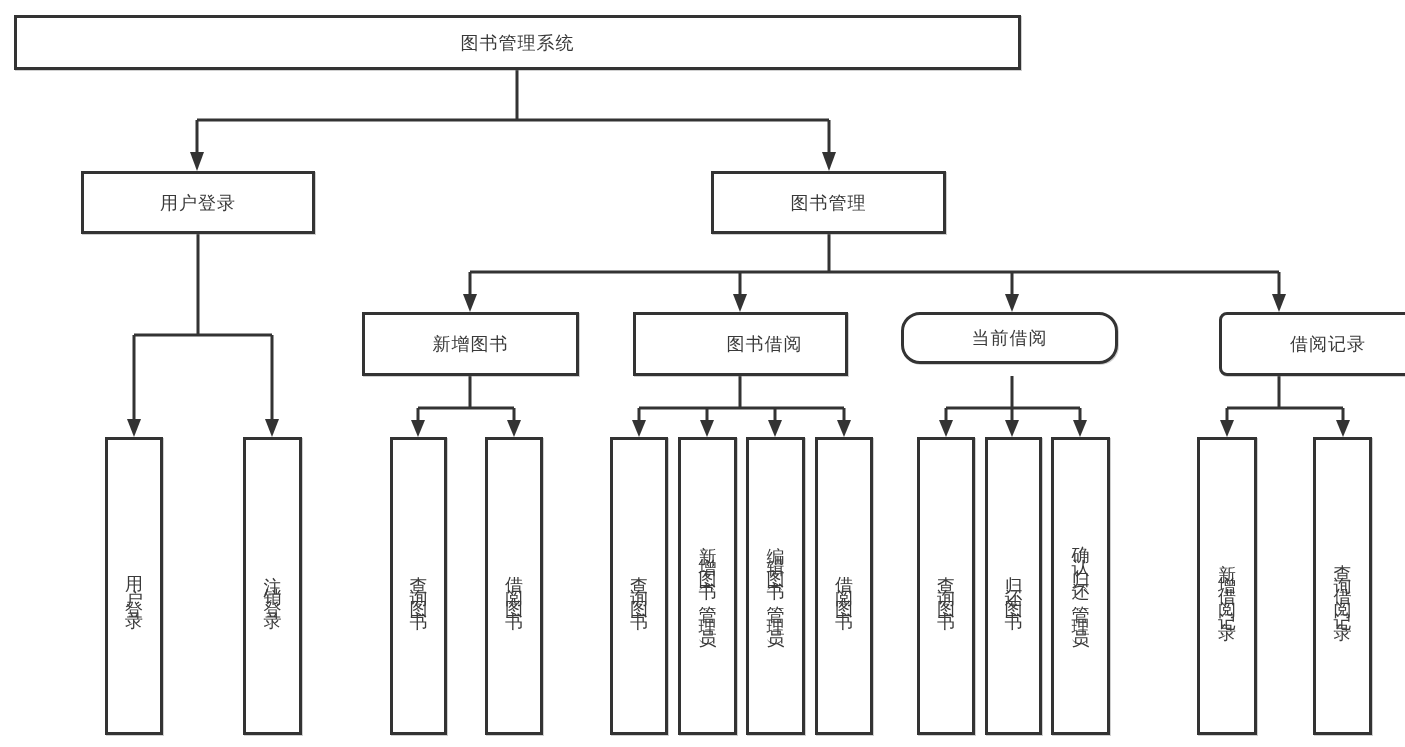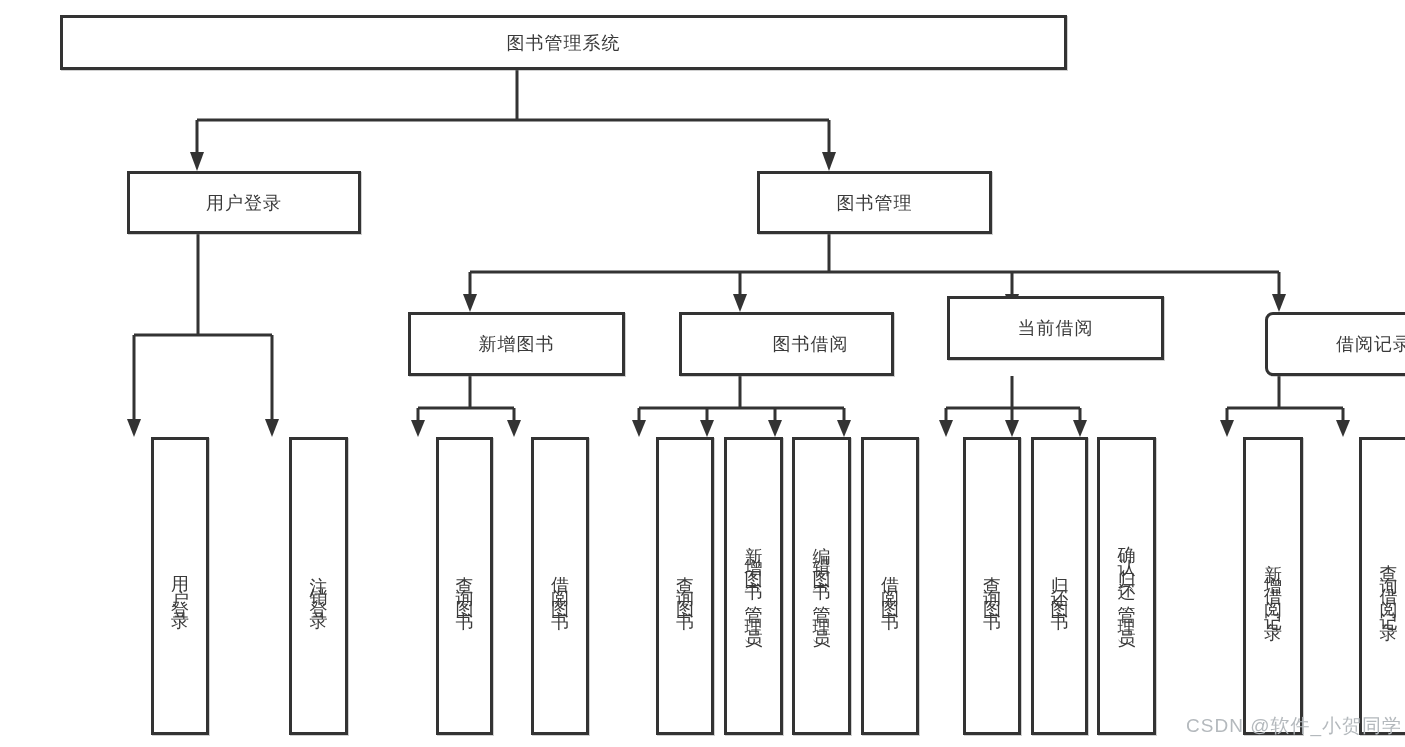--- a/index.html
+++ b/index.html
@@ -21,21 +21,20 @@
     position: absolute;
     box-sizing: border-box;
     background: #ffffff;
     border: 3px solid #333333;
     color: #3a3a3a;
     display: flex;
     align-items: center;
     justify-content: center;
     z-index: 1;
     box-shadow: 1px 1px 0 rgba(120,120,120,0.35);
-    margin-left: 46px;
   }
   .node.h span {
     font-size: 18px;
     letter-spacing: 1px;
     white-space: nowrap;
   }
   .node.v span {
     writing-mode: vertical-rl;
     text-orientation: mixed;
     font-size: 18px;
@@ -111,21 +110,21 @@
   <div class="node h" style="left:711px; top:171px; width:235px; height:63px;font-family:Liberation Serif, serif;">
     <span>图书管理</span>
   </div>
 
   <div class="node h" style="left:362px; top:312px; width:217px; height:64px;">
     <span>新增图书</span>
   </div>
   <div class="node h" style="left:633px; top:312px; width:215px; height:64px;padding-left:48px;">
     <span>图书借阅</span>
   </div>
-  <div class="node h" style="left:901px; top:296px; width:217px; height:64px;">
+  <div class="node h" style="left:901px; top:312px; width:217px; height:52px;border-radius:19px;">
     <span>当前借阅</span>
   </div>
   <div class="node h" style="left:1219px; top:312px; width:218px; height:64px;border-radius:8px;">
     <span>借阅记录</span>
   </div>
 
   <div class="node v" style="left:105px; top:437px; width:58px; height:298px;">
     <span>用户登录</span>
   </div>
   <div class="node v" style="left:243px; top:437px; width:59px; height:298px;">
@@ -162,15 +161,14 @@
     <span>确认归还（管理员）</span>
   </div>
 
   <div class="node v" style="left:1197px; top:437px; width:60px; height:298px;">
     <span>新增借阅记录</span>
   </div>
   <div class="node v" style="left:1313px; top:437px; width:59px; height:298px;">
     <span>查询借阅记录</span>
   </div>
 
-  <div class="watermark">CSDN @软件_小贺同学</div>
 
 </div>
 
 </body></html>

